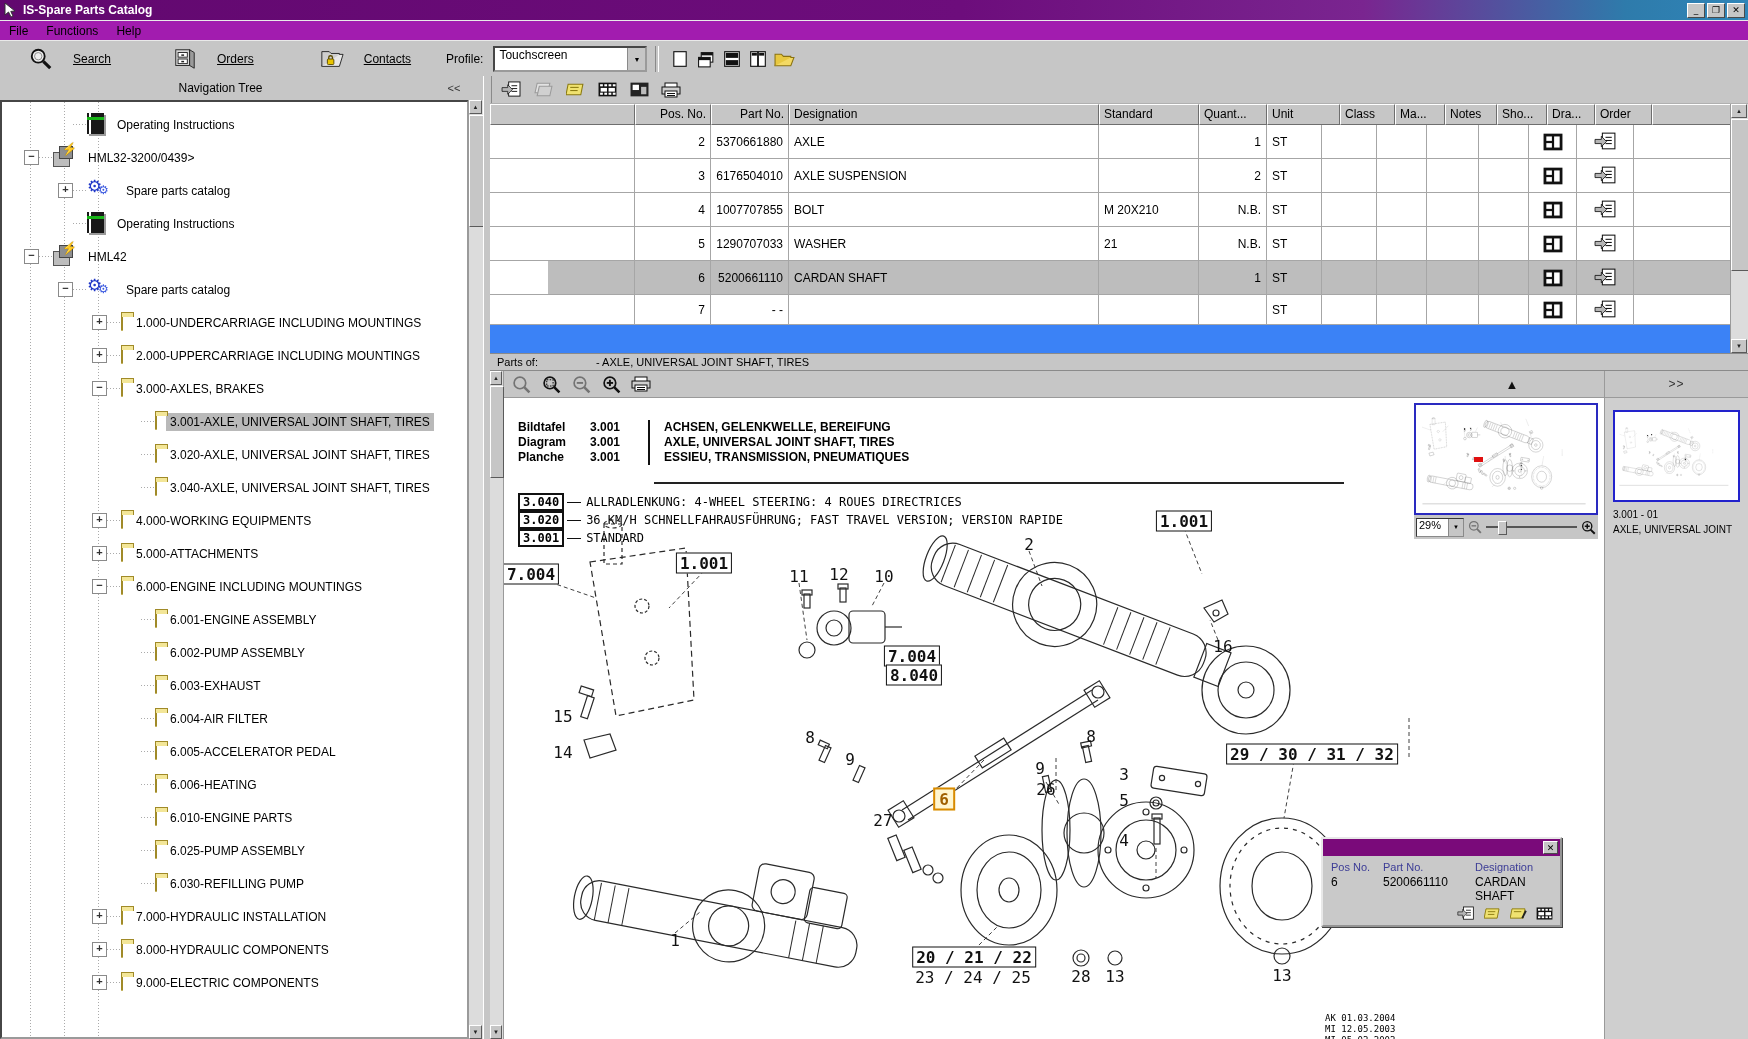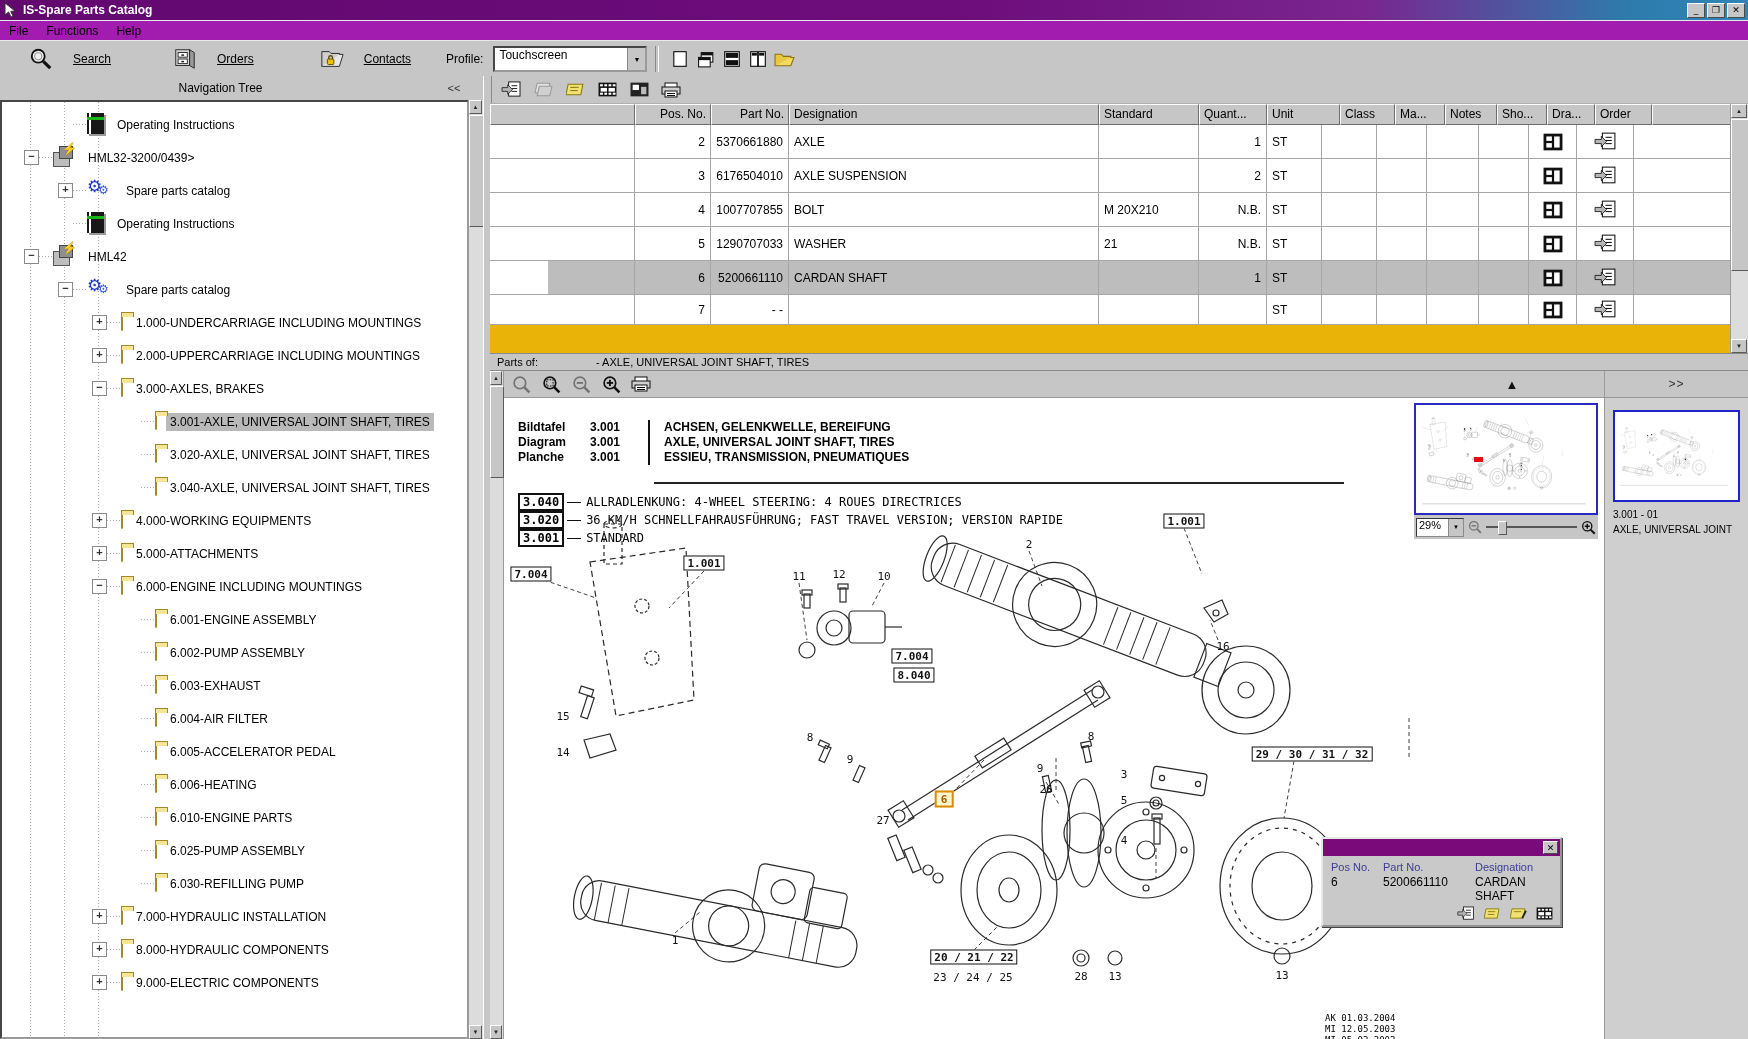--- a/index.html
+++ b/index.html
@@ -67,21 +67,21 @@
   .sbtn{position:absolute;left:0;width:13px;height:14px;background:#c6c6c6;
     border:1px solid;border-color:#fff #5a5a5a #5a5a5a #fff;font-size:6px;text-align:center;line-height:12px;color:#222;padding:0;}
   .sthumb{position:absolute;left:0;width:13px;background:#c6c6c6;border:1px solid;border-color:#fff #5a5a5a #5a5a5a #fff;}
 
   .splitter{position:absolute;left:483px;top:76px;bottom:0;width:7px;background:#c6c6c6;
     border-left:1px solid #fff;border-right:1px solid #8a8a8a;}
 
   
   .content{position:absolute;left:490px;top:76px;right:0;bottom:0;display:flex;flex-direction:column;}
   .table-toolbar{height:27px;display:flex;align-items:center;gap:6px;padding-left:8px;border-bottom:1px solid #b0b0b0;}
-  .table-zone{height:249px;position:relative;background:#eab308;}
+  .table-zone{height:249px;position:relative;background:#3b82f6;}
   .ptable{position:absolute;left:0;top:0;right:17px;bottom:0;overflow:hidden;font-size:12px;}
   .t-header{display:flex;height:21px;}
   .t-hc{background:#c6c6c6;border:1px solid;border-color:#fff #6e6e6e #6e6e6e #fff;
     padding:2px 4px;box-sizing:border-box;white-space:nowrap;overflow:hidden;flex:none;}
   .t-row{display:flex;background:#fff;}
   .t-c{border-right:1px solid #a6a6a6;border-bottom:1px solid #a6a6a6;box-sizing:border-box;
     padding:0 5px;display:flex;align-items:center;white-space:nowrap;overflow:hidden;flex:none;}
   .t-c.num{justify-content:flex-end;}
   .t-c.cicon{justify-content:center;}
   .t-row.sel .t-c{background:#bdbdbd;}
@@ -106,21 +106,21 @@
   .dh-d{border-left:2px solid #111;padding-left:14px;}
   .dia-hr{position:absolute;left:150px;top:84px;right:260px;border-top:2px solid #222;}
   .legend{position:absolute;left:14px;top:95px;font-family:"DejaVu Sans Mono",monospace;font-size:12px;}
   .lg-row{display:flex;align-items:center;height:18px;}
   .lcode{border:2px solid #111;padding:0 3px;font-weight:bold;}
   .ldash{width:14px;border-top:1.5px solid #111;margin:0 5px 0 3px;}
   .main-svg{position:absolute;left:0;top:60px;}
 
   
   .callout{position:absolute;transform:translate(-50%,-50%);font-family:"DejaVu Sans Mono",monospace;
-    font-size:11px;color:#111;white-space:nowrap;z-index:3;}
+    font-size:16px;color:#111;white-space:nowrap;z-index:3;}
   .callout.boxed{border:1.5px solid #111;background:#fff;padding:0 3px;font-weight:bold;}
   .callout.hl{border:2px solid #d88a00;background:#fff6d0;color:#a06000;font-weight:bold;padding:0 4px;}
   .sheet-code{position:absolute;left:55px;top:640px;font-family:"DejaVu Sans Mono",monospace;font-size:10px;}
   .revisions{position:absolute;left:821px;top:615px;font-family:"DejaVu Sans Mono",monospace;font-size:9px;line-height:11px;}
 
   
   .popup{position:absolute;left:817px;top:439px;width:237px;height:86px;background:#c9c9c9;
     border:2px outset #e8e8e8;box-shadow:1px 1px 0 #444;z-index:5;font-size:12px;}
   .popup-title{height:15px;background:#7a0a7a;display:flex;justify-content:flex-end;align-items:center;padding:1px 2px;}
   .popup-x{width:15px;height:13px;background:#c6c6c6;border:1px solid;border-color:#fff #4a4a4a #4a4a4a #fff;

